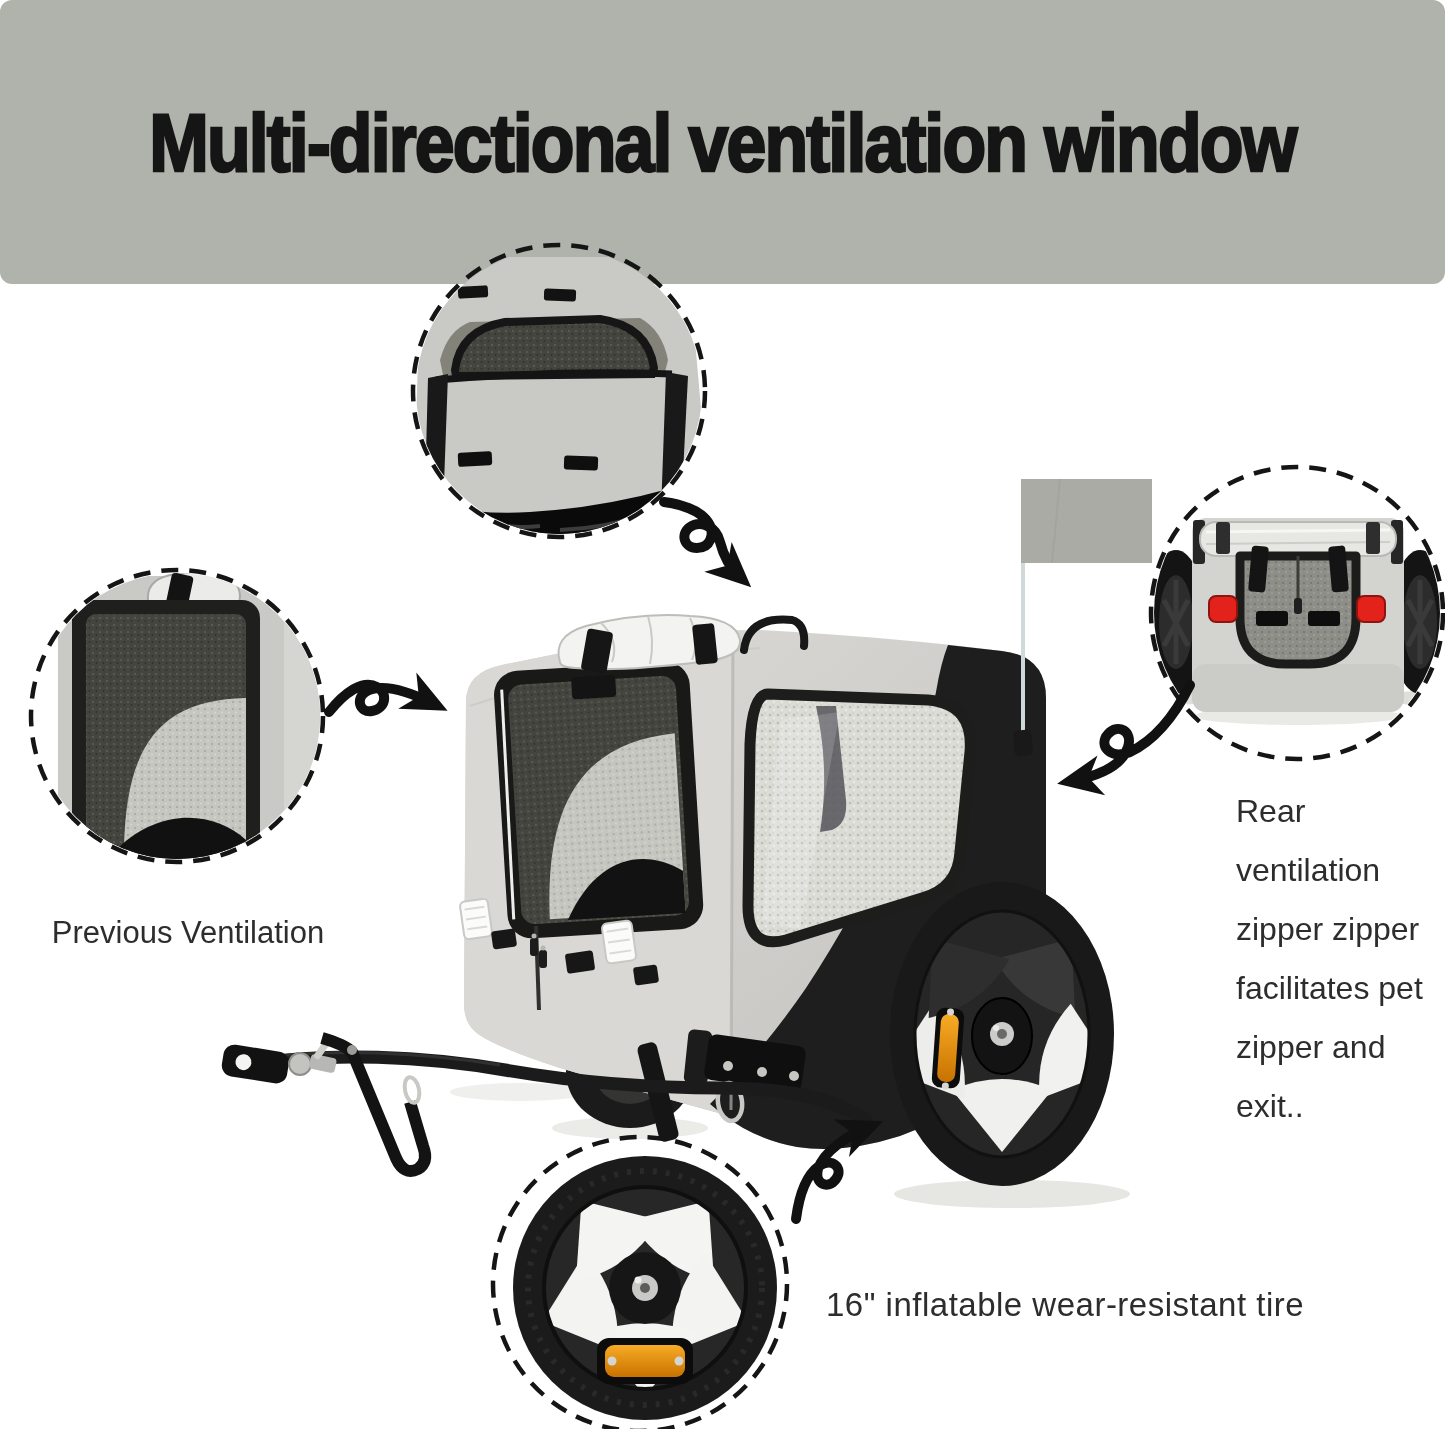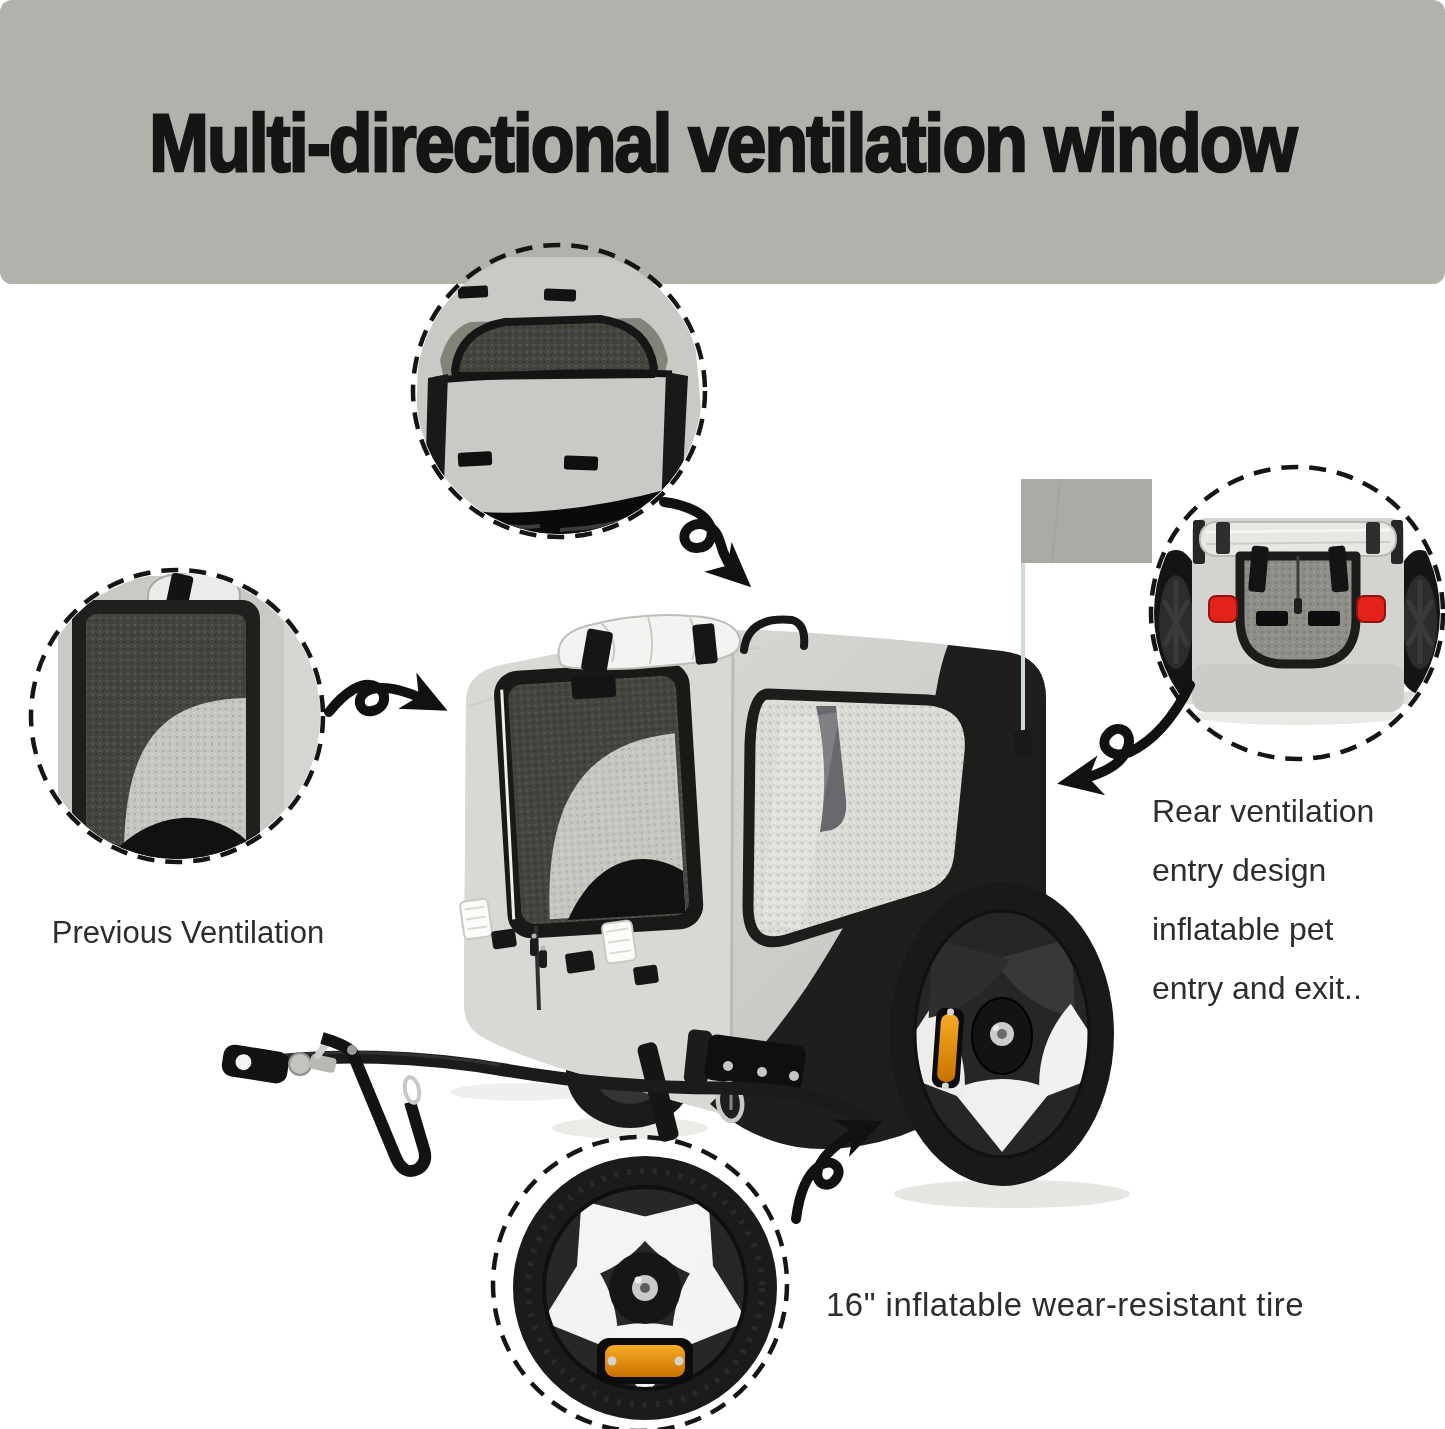--- a/index.html
+++ b/index.html
@@ -14,21 +14,21 @@
   .banner{position:absolute;left:0;top:0;width:1445px;height:284px;
           background:var(--banner-bg);display:flex;align-items:center;justify-content:center;border-radius:12px;}
   .banner h1{margin:0;font-family:"Liberation Sans",sans-serif;font-weight:800;
              font-size:77px;letter-spacing:-2px;color:var(--heading-text);
              -webkit-text-stroke:2.5px var(--heading-text);
              white-space:nowrap;transform:scale(0.93,1.06);}
   .art{position:absolute;left:0;top:0;width:1445px;height:1429px;}
   .lbl{position:absolute;color:var(--label-text);}
   .lbl-top{left:641px;top:346px;font-size:40px;letter-spacing:0.5px;}
   .lbl-prev{left:40px;top:903px;width:296px;text-align:center;font-size:31px;margin-top:12px;}
-  .lbl-rear{left:1152px;top:782px;font-size:32px;line-height:59px;}
+  .lbl-rear{left:1236px;top:782px;font-size:32px;line-height:59px;}
   .lbl-tire{left:826px;top:1286px;font-size:33px;letter-spacing:0.5px;}
 </style>
 </head>
 <body>
 
 <div class="stage">
 
   <header class="banner">
     <h1>Multi-directional ventilation window</h1>
   </header>
@@ -325,20 +325,20 @@
       <path marker-end="url(#ah)" d="M 796,1219 C 799,1196 805,1176 819,1166 C 832,1157 844,1168 836,1179 C 828,1190 814,1184 818,1169
                C 824,1151 847,1136 869,1127"></path>
     </g>
   </svg>
 
 
   <div class="lbl lbl-prev">Previous Ventilation</div>
 
   <div class="lbl lbl-rear">
     <div>Rear ventilation</div>
-    <div>entry design</div>
-    <div>inflatable pet</div>
-    <div>entry and exit..</div>
+    <div>zipper zipper</div>
+    <div>facilitates pet</div>
+    <div>zipper and exit..</div>
   </div>
 
   <div class="lbl lbl-tire">16" inflatable wear-resistant tire</div>
 
 </div>
 
 </body></html>

